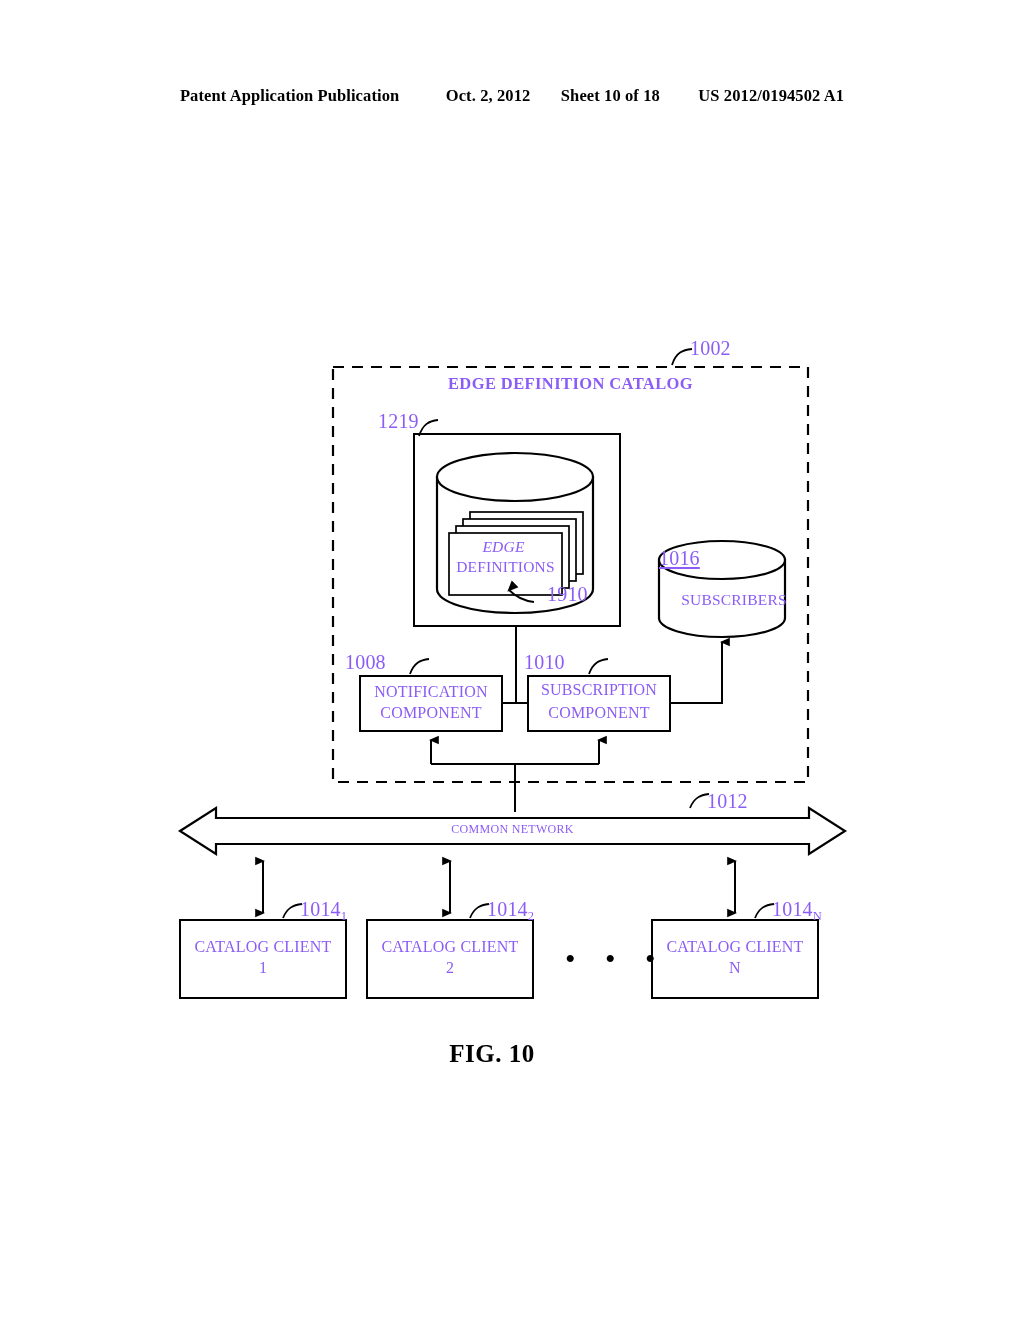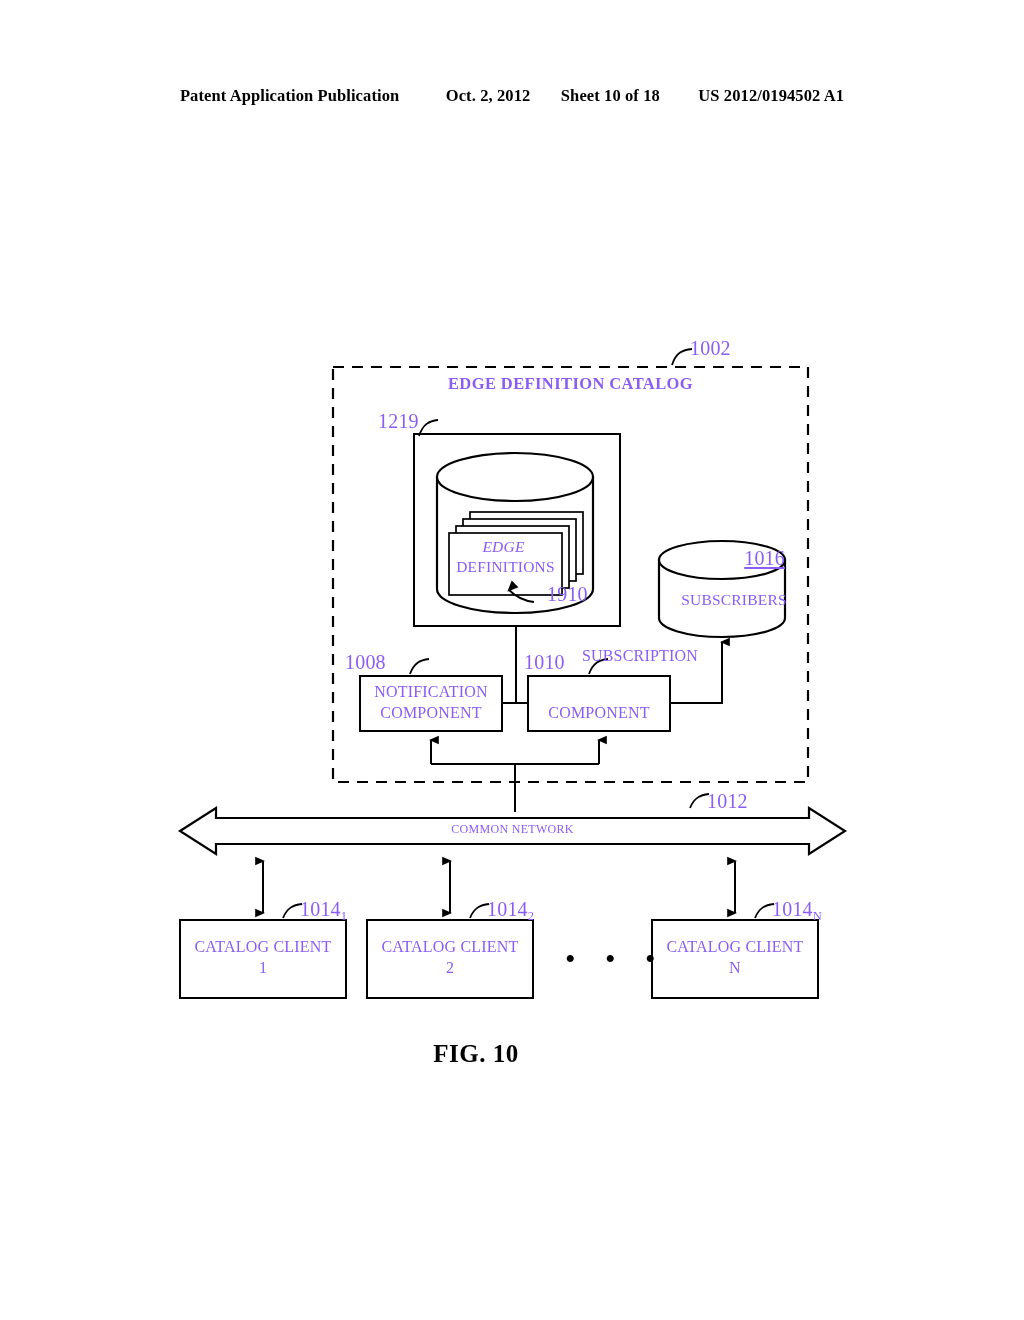--- a/index.html
+++ b/index.html
@@ -101,20 +101,21 @@
   .fig-caption {
     position: absolute;
     left: 0;
     top: 1040px;
     width: 952px;
     text-align: center;
     font-family: "Liberation Serif", serif;
     font-weight: bold;
     font-size: 25px;
     letter-spacing: 0.5px;
+    padding-left: 16px;
   }
   .ellipsis-dots {
     position: absolute;
     font-size: 30px;
     letter-spacing: 11px;
     line-height: 1;
     font-family: "Liberation Serif", serif;
   }
 </style>
 </head>
@@ -201,29 +202,29 @@
   <div class="lbl ref" style="left:690px; top:337px;">1002</div>
   <div class="lbl catalog-title" style="left:333px; top:375px; width:475px; text-align:center;">EDGE DEFINITION CATALOG</div>
 
   <div class="lbl ref" style="left:378px; top:410px;">1219</div>
 
   <div class="lbl cardtext" style="left:449px; top:538px; width:109px;font-style:italic;">EDGE</div>
   <div class="lbl cardtext" style="left:442px; top:558px; width:127px;">DEFINITIONS</div>
 
   <div class="lbl ref" style="left:547px; top:583px;">1910</div>
 
-  <div class="lbl ref underlined" style="left:659px; top:547px; width:126px; text-align:right;">1016</div>
+  <div class="lbl ref underlined" style="left:659px; top:547px; width:126px; text-align:left;">1016</div>
   <div class="lbl cyltext" style="left:671px; top:591px; width:126px;">SUBSCRIBERS</div>
 
   <div class="lbl ref" style="left:345px; top:651px;">1008</div>
   <div class="lbl boxtext" style="left:360px; top:683px; width:142px;">NOTIFICATION</div>
   <div class="lbl boxtext" style="left:360px; top:704px; width:142px;">COMPONENT</div>
 
   <div class="lbl ref" style="left:524px; top:651px;">1010</div>
-  <div class="lbl boxtext" style="left:528px; top:647px; width:142px;padding-left:41px;">SUBSCRIPTION</div>
+  <div class="lbl boxtext" style="left:528px; top:681px; width:142px;">SUBSCRIPTION</div>
   <div class="lbl boxtext" style="left:528px; top:704px; width:142px;">COMPONENT</div>
 
   <div class="lbl ref" style="left:707px; top:790px;">1012</div>
   <div class="lbl nettext" style="left:216px; top:823px; width:593px;">COMMON NETWORK</div>
 
   <div class="lbl ref" style="left:300px; top:898px;">
     <span>1014</span><span class="sub">1</span>
   </div>
   <div class="lbl clienttext" style="left:180px; top:938px; width:166px;">CATALOG CLIENT</div>
   <div class="lbl clienttext" style="left:180px; top:959px; width:166px;">1</div>

